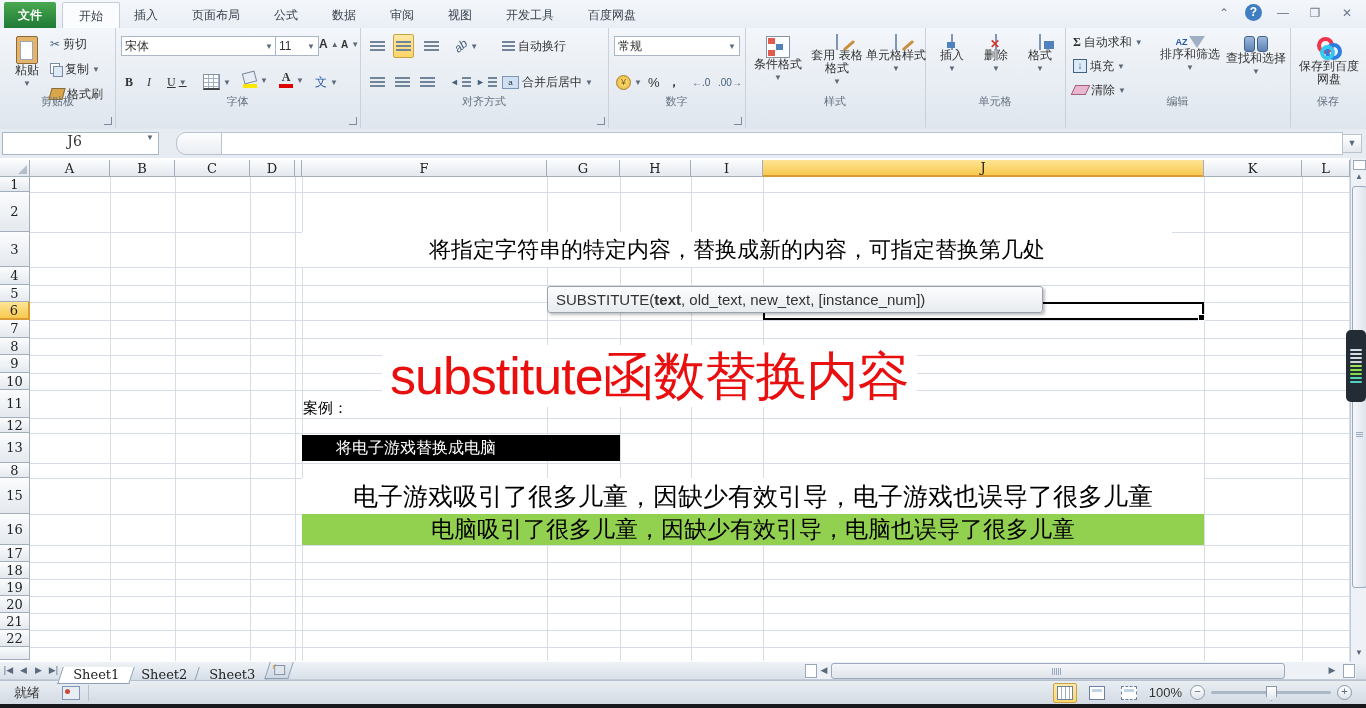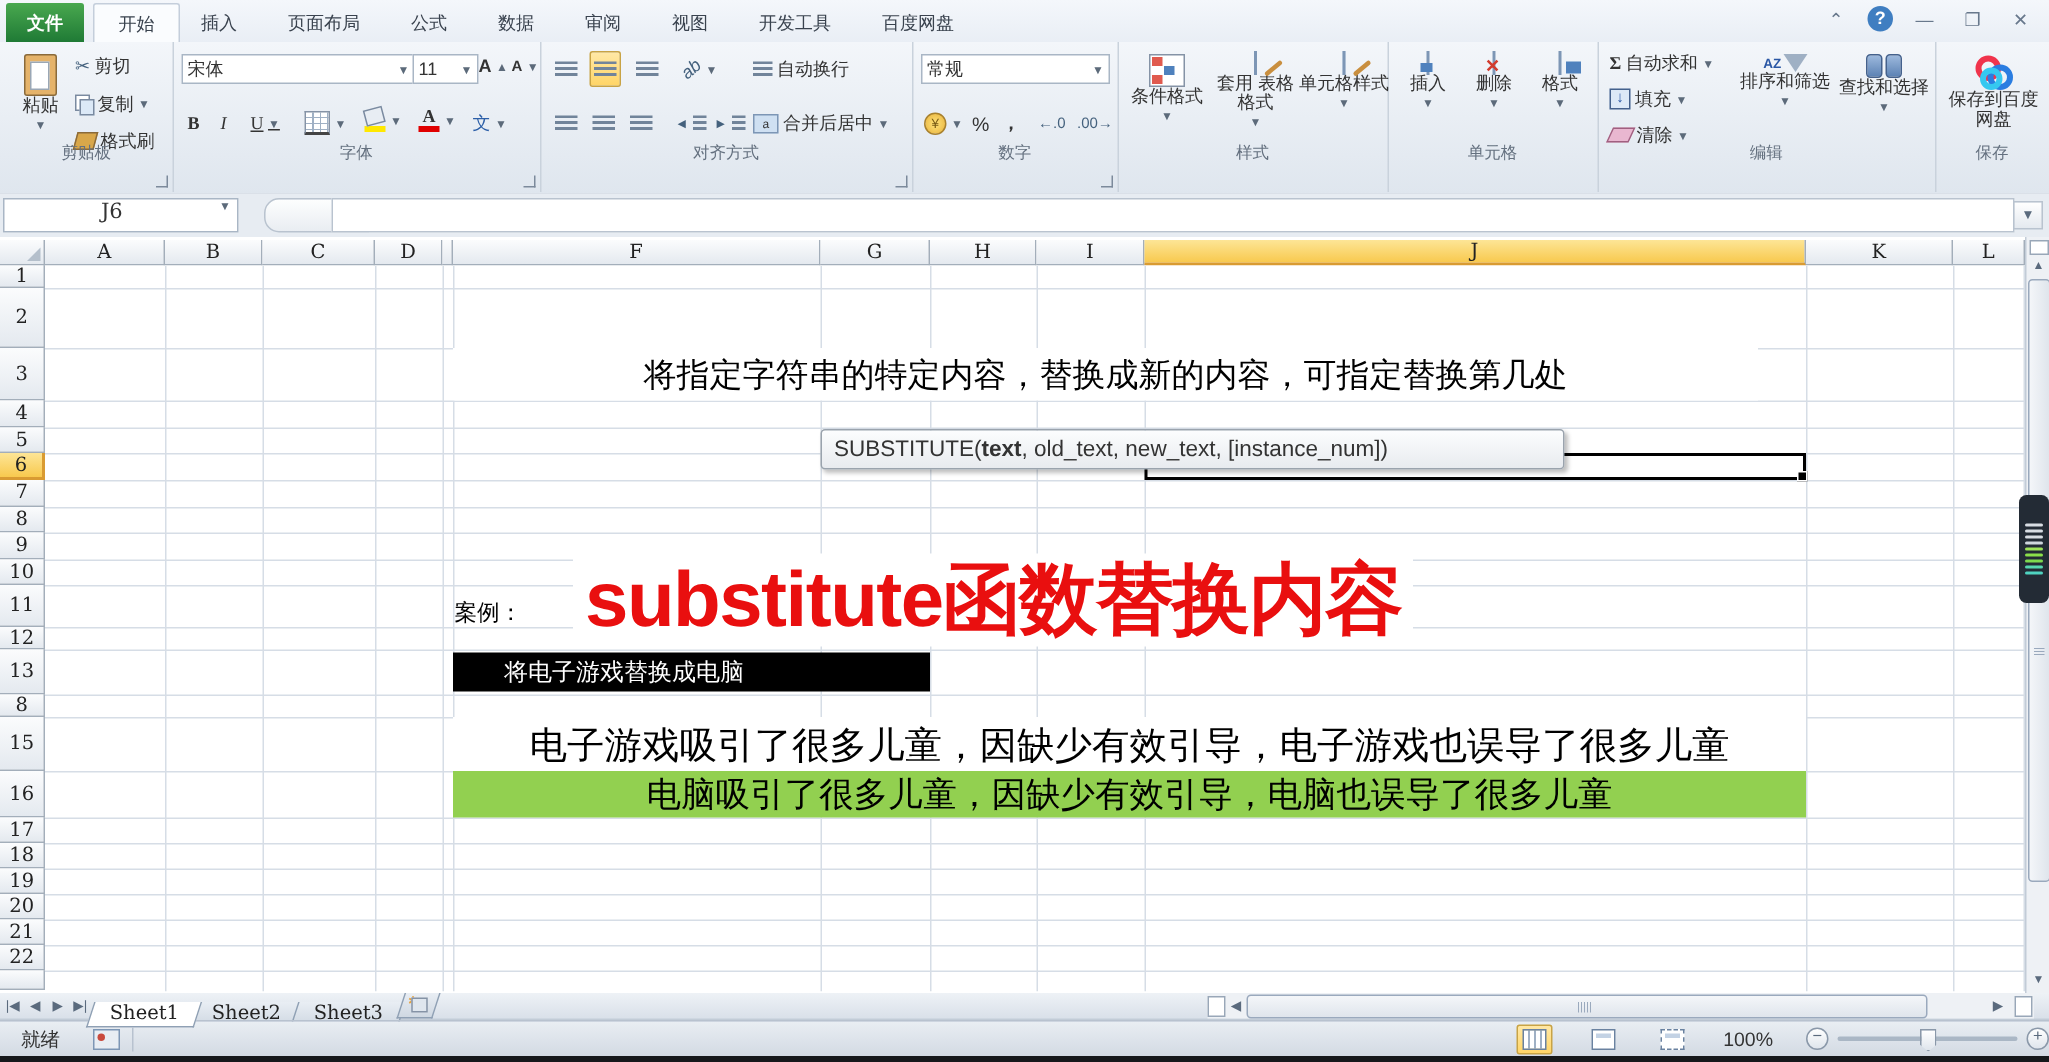--- a/index.html
+++ b/index.html
@@ -77,21 +77,21 @@
   .titlecell{position:absolute;left:272px;top:15px;width:246px;height:40px;background:#c00000;color:#fff;
              font-size:26px;display:flex;align-items:center;padding-left:6px;box-sizing:border-box;font-family:"Liberation Sans",sans-serif;}
   .desc{position:absolute;left:272px;top:55px;width:870px;height:35px;background:#fff;color:#000;
         font-family:"Liberation Serif",serif;font-size:22px;display:flex;align-items:center;justify-content:center;}
   .tooltip{position:absolute;left:517px;top:109px;width:486px;height:25px;background:linear-gradient(#fcfdfe,#e8ebef);
            border:1px solid #9aa3ad;border-radius:3px;box-shadow:2px 2px 3px rgba(0,0,0,.25);
            display:flex;align-items:center;padding-left:8px;font-size:15px;color:#333;z-index:5;}
   .selbox{position:absolute;left:733px;top:125px;width:437px;height:14px;border:2px solid #000;background:#fff;z-index:3;}
   .fillhandle{position:absolute;right:-3px;bottom:-3px;width:5px;height:5px;background:#000;border:1px solid #fff;}
   .headline{position:absolute;left:352px;top:168px;height:62px;background:#fff;padding:0 8px;white-space:nowrap;
-            color:#e90f0f;font-weight:700;font-size:52px;line-height:62px;letter-spacing:-1px;z-index:2;margin-top:24px;}
+            color:#e90f0f;font-weight:400;font-size:52px;line-height:62px;letter-spacing:-1px;z-index:2;}
   .caselabel{position:absolute;left:273px;top:213px;height:28px;display:flex;align-items:flex-end;
              font-family:"Liberation Serif",serif;font-size:15px;color:#000;padding-bottom:3px;z-index:2;}
   .blackcell{position:absolute;left:272px;top:258px;width:318px;height:26px;background:#000;color:#fff;
              font-family:"Liberation Serif",serif;font-size:16px;display:flex;align-items:center;justify-content:center;
              padding-right:90px;box-sizing:border-box;z-index:2;}
   .origrow{position:absolute;left:272px;top:301px;width:902px;height:36px;background:#fff;color:#000;
            font-family:Liberation Sans, sans-serif;font-size:25px;display:flex;align-items:center;justify-content:center;z-index:2;}
   .greenrow{position:absolute;left:272px;top:337px;width:902px;height:31px;background:#92d050;color:#000;
             font-family:"Liberation Serif",serif;font-size:23px;display:flex;align-items:center;justify-content:center;z-index:2;}
   
@@ -128,21 +128,21 @@
   .hthumb .grip{position:absolute;left:220px;top:4px;width:9px;height:7px;
           background:repeating-linear-gradient(90deg,#9aa9bd 0 1px,transparent 1px 2px);}
   
   .status{position:absolute;left:0;top:680px;width:1366px;height:24px;
           background:linear-gradient(#e9eef3,#d3dae3);border-top:1px solid #b8c2cf;box-sizing:border-box;
           display:flex;align-items:center;color:#333;}
   .ready{padding:0 14px;font-size:13px;}
   .macroicon{width:16px;height:12px;background:#e8edf3;border:1px solid #7d96b5;position:relative;margin-left:8px;}
   .macroicon::after{content:"";position:absolute;left:2px;top:2px;width:5px;height:5px;border-radius:50%;background:#c94a3d;}
   .vsep{width:1px;height:16px;background:#b8c2cf;margin:0 8px;}
-  .statusright{margin-left:auto;display:flex;align-items:center;gap:22px;}
+  .statusright{margin-left:auto;display:flex;align-items:center;gap:8px;padding-right:14px;}
   .viewbtn{width:22px;height:18px;border:1px solid transparent;display:flex;align-items:center;justify-content:center;}
   .viewbtn.active{background:linear-gradient(#ffe8a6,#ffd567);border:1px solid #c8a345;border-radius:2px;}
   .vb-i{width:14px;height:12px;border:1px solid #6a82a0;background:
         repeating-linear-gradient(90deg,#fff 0 3px,#9fb0c4 3px 4px),
         repeating-linear-gradient(#fff 0 3px,#9fb0c4 3px 4px);}
   .vb-p{width:14px;height:12px;border:1px solid #6a82a0;background:#fff;position:relative;}
   .vb-p::after{content:"";position:absolute;left:2px;top:2px;right:2px;height:3px;background:#c3d2e4;}
   .zoomtxt{font-size:13px;}
   .zslider{display:flex;align-items:center;gap:6px;}
   .zcircle{width:13px;height:13px;border-radius:50%;border:1px solid #8a98a9;background:linear-gradient(#fff,#dfe5ec);

